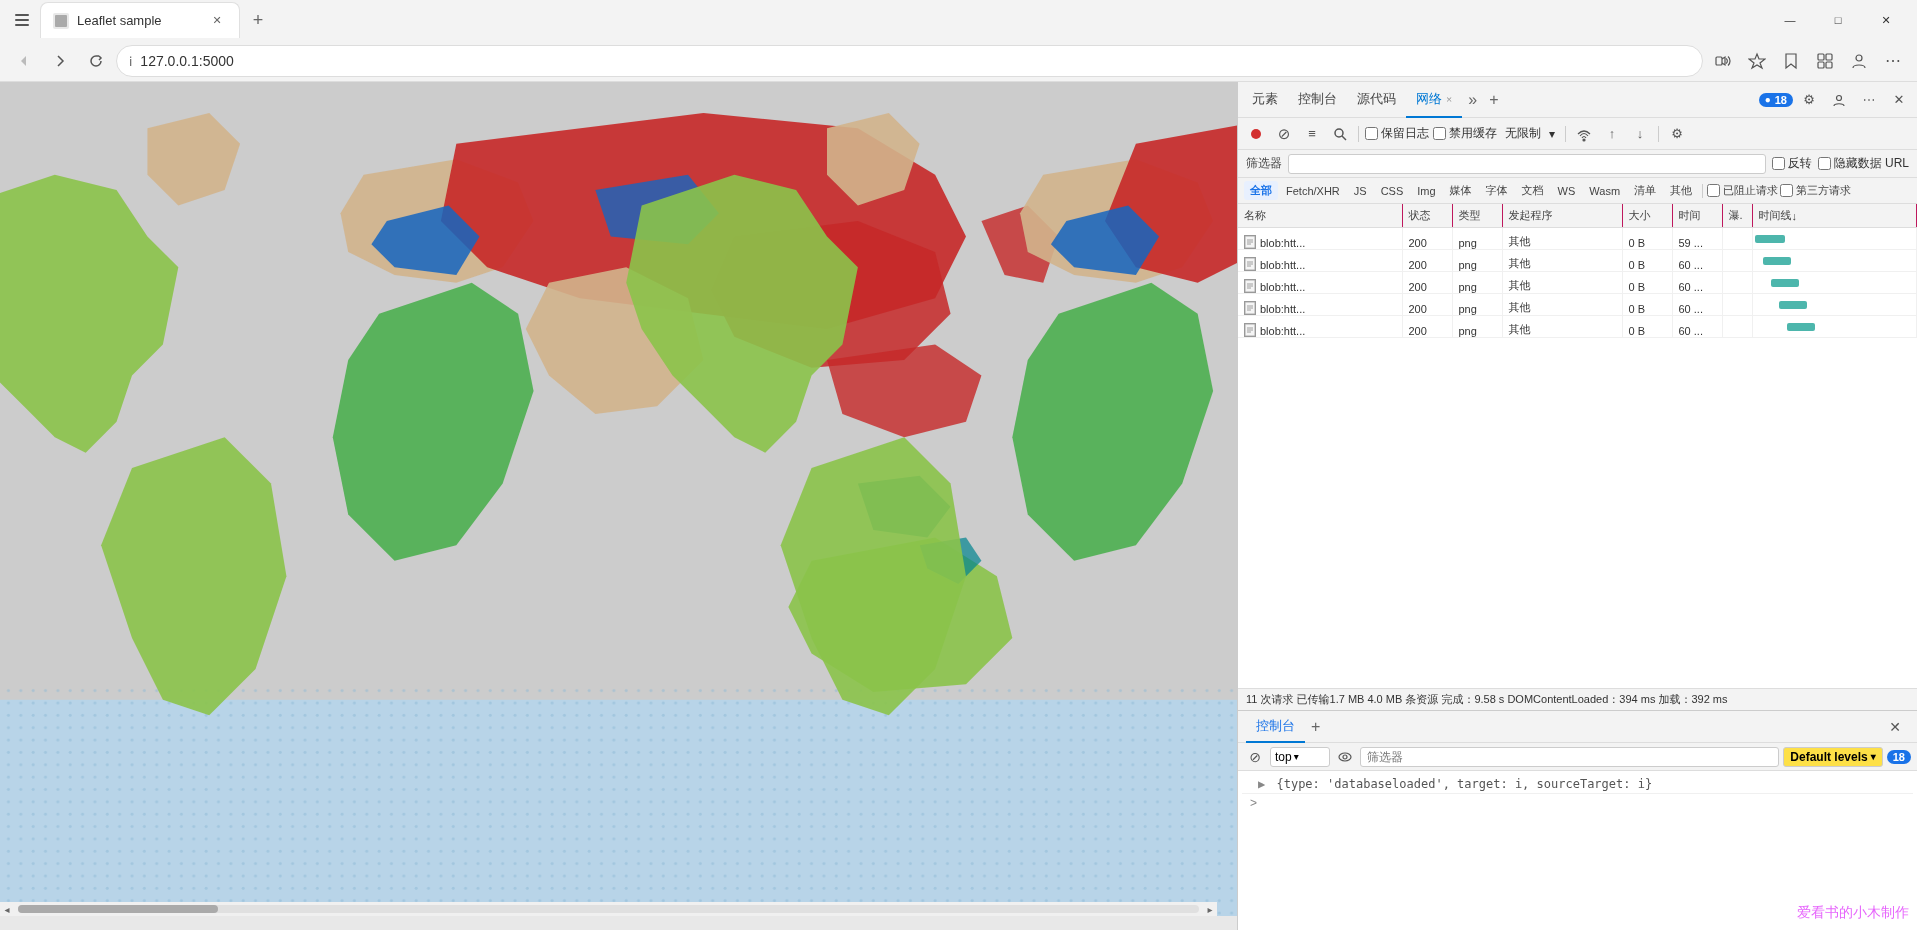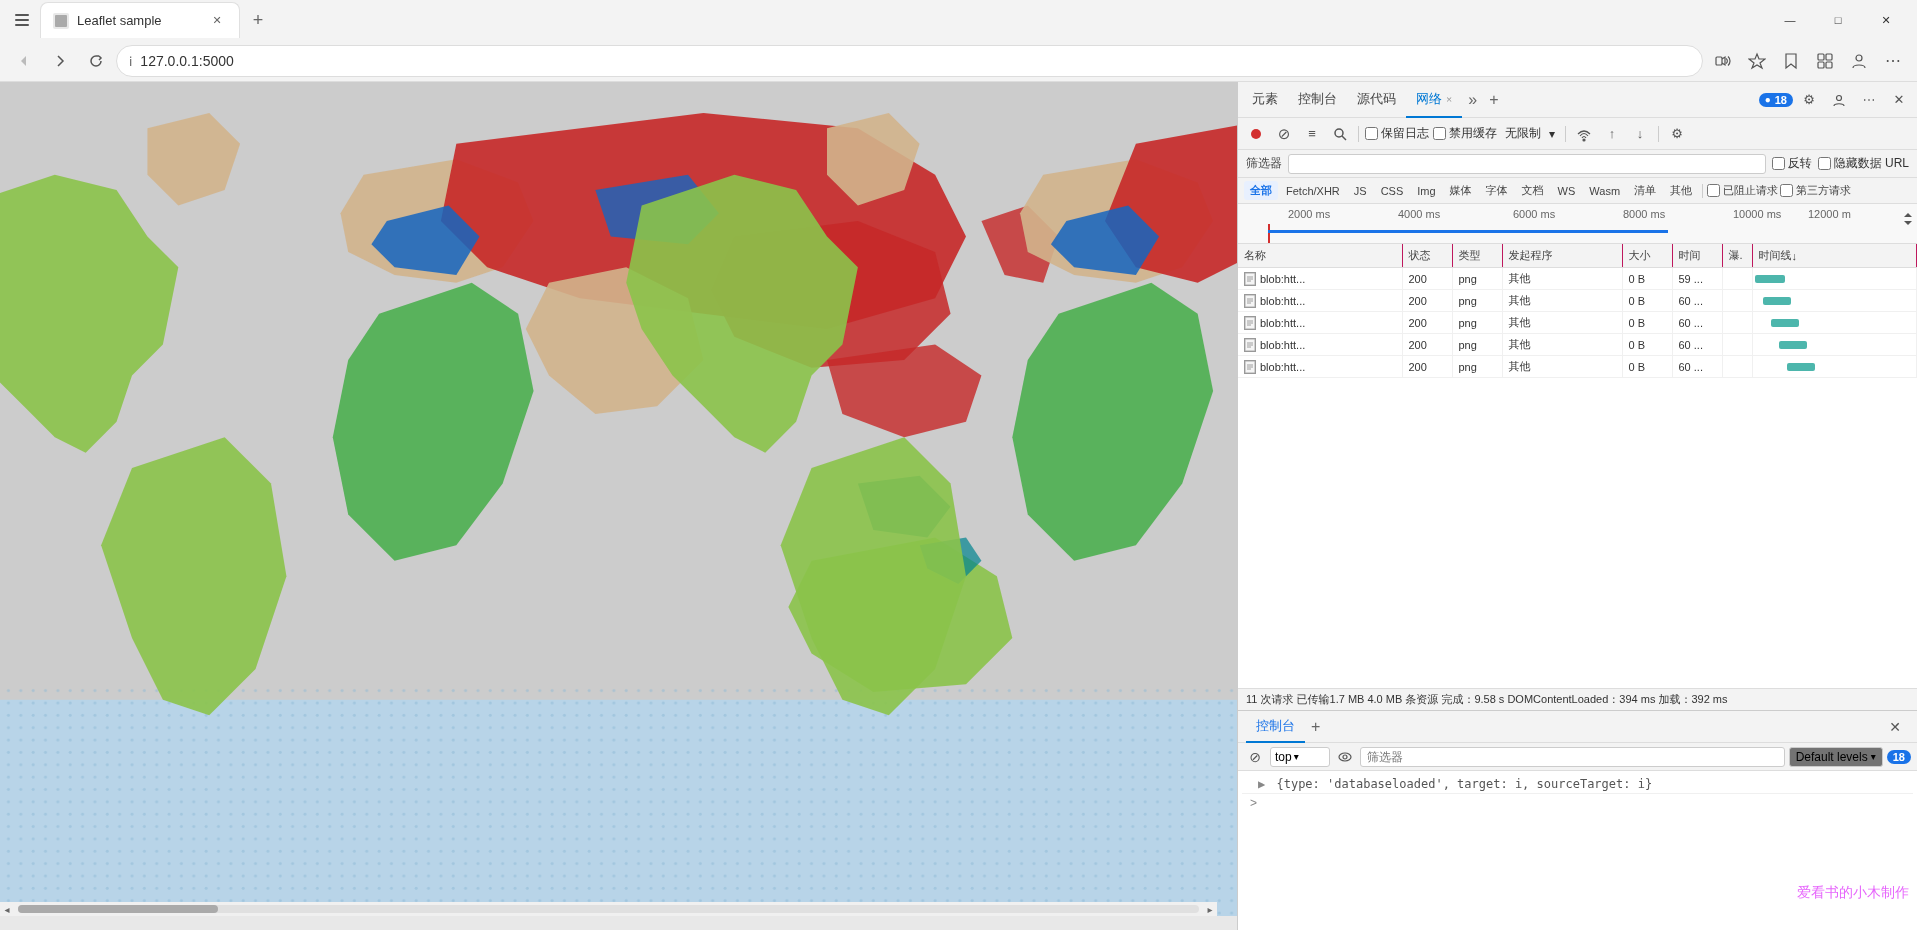--- a/index.html
+++ b/index.html
@@ -87,21 +87,21 @@
     .th.status { width: 50px; }
     .th.type { width: 50px; }
     .th.initiator { width: 120px; }
     .th.size { width: 50px; }
     .th.time { width: 50px; }
     .th.priority { width: 30px; }
     .th.waterfall { flex: 1; min-width: 100px; }
     .th.sort-desc::after { content: ' ↓'; }
 
     .table-row { display: flex; align-items: center; border-bottom: 1px solid #f0f0f0; height: 22px; }
-    .td { font-size: 11px; color: #333; padding: 0 6px; white-space: nowrap; overflow: hidden; text-overflow: ellipsis; height: 100%; display: flex; align-items: center; border-right: 1px solid #f0f0f0; }
+    .td { font-size: 11px; color: #333; padding: 0 6px; white-space: nowrap; overflow: hidden; text-overflow: ellipsis; height: 100%; display: flex; align-items: flex-end; border-right: 1px solid #f0f0f0; }
     .td.name { flex: 1; min-width: 120px; gap: 4px; }
     .td.status { width: 50px; }
     .td.type { width: 50px; }
     .td.initiator { width: 120px; }
     .td.size { width: 50px; }
     .td.time { width: 50px; }
     .td.priority { width: 30px; }
     .td.waterfall { flex: 1; min-width: 100px; position: relative; }
     .file-icon { width: 12px; height: 14px; border: 1px solid #999; background: white; display: flex; align-items: center; justify-content: center; font-size: 7px; flex-shrink: 0; }
 
@@ -113,30 +113,30 @@
     .console-tabs { display: flex; align-items: center; background: #f3f3f3; border-bottom: 1px solid #ddd; height: 32px; padding: 0 8px; }
     .console-tab { padding: 0 10px; height: 32px; display: flex; align-items: center; font-size: 13px; color: #444; cursor: pointer; border-bottom: 2px solid transparent; }
     .console-tab.active { border-bottom: 2px solid #0078d4; color: #1a73e8; }
     .console-tab-add { padding: 0 6px; font-size: 16px; color: #666; cursor: pointer; }
     .console-tab-close { margin-left: auto; width: 28px; height: 28px; display: flex; align-items: center; justify-content: center; cursor: pointer; font-size: 14px; color: #555; border-radius: 4px; }
 
     .console-toolbar { display: flex; align-items: center; background: #f3f3f3; border-bottom: 1px solid #ddd; height: 28px; padding: 0 6px; gap: 4px; }
     .console-toolbar-btn { width: 22px; height: 22px; display: flex; align-items: center; justify-content: center; border-radius: 4px; cursor: pointer; font-size: 12px; color: #555; }
     .console-selector { height: 20px; font-size: 12px; border: 1px solid #ccc; border-radius: 3px; background: white; padding: 0 4px; cursor: pointer; min-width: 60px; display: flex; align-items: center; gap: 2px; }
     .console-filter { flex: 1; height: 20px; border: 1px solid #ccc; border-radius: 3px; padding: 0 6px; font-size: 12px; background: white; }
-    .levels-btn { height: 20px; font-size: 12px; border: 1px solid #ccc; border-radius: 3px; background: #737373; padding: 0 6px; cursor: pointer; display: flex; align-items: center; gap: 3px; white-space: nowrap; }
+    .levels-btn { height: 20px; font-size: 12px; border: 1px solid #ccc; border-radius: 3px; background: #fde047; padding: 0 6px; cursor: pointer; display: flex; align-items: center; gap: 3px; white-space: nowrap; font-weight: bold; }
 
     .console-content { flex: 1; background: white; overflow: auto; padding: 4px; }
     .console-line { padding: 2px 6px; border-bottom: 1px solid #f0f0f0; font-size: 12px; font-family: 'Consolas', monospace; }
     .console-line.info { color: #333; }
     .console-line.obj { color: #555; padding-left: 16px; }
     .console-line .arrow { color: #888; cursor: pointer; margin-right: 4px; }
     .console-line .link { color: #1a73e8; cursor: pointer; }
     .console-expand { color: #888; cursor: pointer; padding: 2px 8px; font-size: 12px; }
-    .watermark { position: absolute; bottom: 28px; right: 8px; color: #e040fb; font-size: 14px; font-family: 'KaiTi', cursive; opacity: 0.8; white-space: nowrap; }
+    .watermark { position: absolute; bottom: 8px; right: 8px; color: #e040fb; font-size: 14px; font-family: 'KaiTi', cursive; opacity: 0.8; white-space: nowrap; }
 
     
     .map-container { width: 100%; height: 100%; position: relative; overflow: hidden; }
     .leaflet-map { width: 100%; height: calc(100% - 14px); background: #ccc; position: relative; overflow: hidden; }
   </style>
 </head>
 <body>
 
 <div class="browser-frame">
 
@@ -423,42 +423,20 @@
         <label class="type-checkbox">
           <input type="checkbox" style="margin: 0px;">
           <span>已阻止请求</span>
         </label>
         <label class="type-checkbox">
           <input type="checkbox" style="margin: 0px;">
           <span>第三方请求</span>
         </label>
       </div>
 
-      <div class="timeline-header">
-        <div style="position:relative; height:40px; background:#f8f8f8; border-bottom:1px solid #ddd;">
-
-          <span class="timeline-marker" style="left:50px;">2000 ms</span>
-          <span class="timeline-marker" style="left:160px;">4000 ms</span>
-          <span class="timeline-marker" style="left:275px;">6000 ms</span>
-          <span class="timeline-marker" style="left:385px;">8000 ms</span>
-          <span class="timeline-marker" style="left:495px;">10000 ms</span>
-          <span class="timeline-marker" style="left:570px;">12000 m</span>
-
-          <div style="position:absolute; left:30px; top:20px; bottom:0; width:2px; background:#d32f2f;"></div>
-
-          <div style="position:absolute; left:30px; top:26px; width:400px; height:3px; background:#1a73e8;"></div>
-
-          <div style="position:absolute; right:4px; top:8px;">
-            <svg width="10" height="14" viewBox="0 0 10 14">
-              <path d="M5 1L9 5H1Z" fill="#555"></path>
-              <path d="M5 13L1 9H9Z" fill="#555"></path>
-            </svg>
-          </div>
-        </div>
-      </div>
 
       <div class="network-table">
         <div class="table-header">
           <div class="th name">名称</div>
           <div class="th status">状态</div>
           <div class="th type">类型</div>
           <div class="th initiator">发起程序</div>
           <div class="th size">大小</div>
           <div class="th time">时间</div>
           <div class="th priority">瀑.</div>

